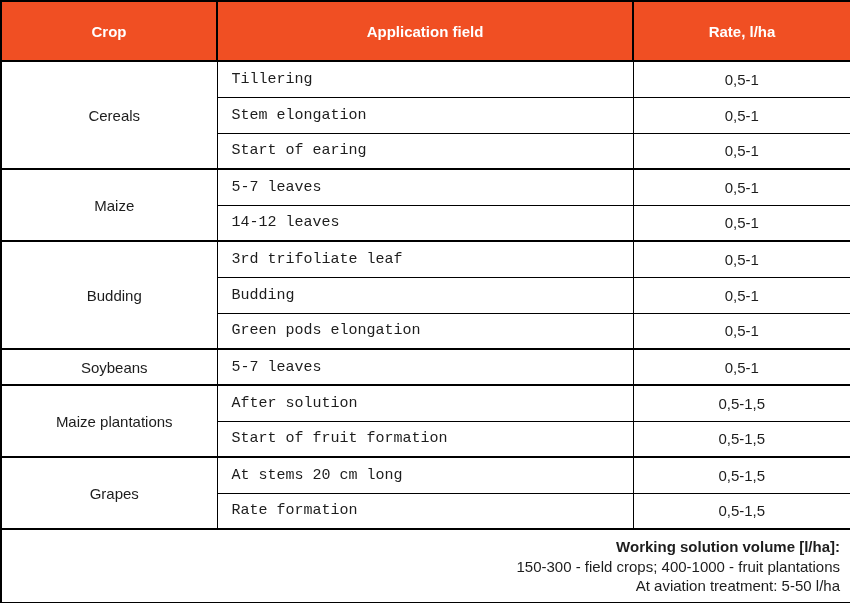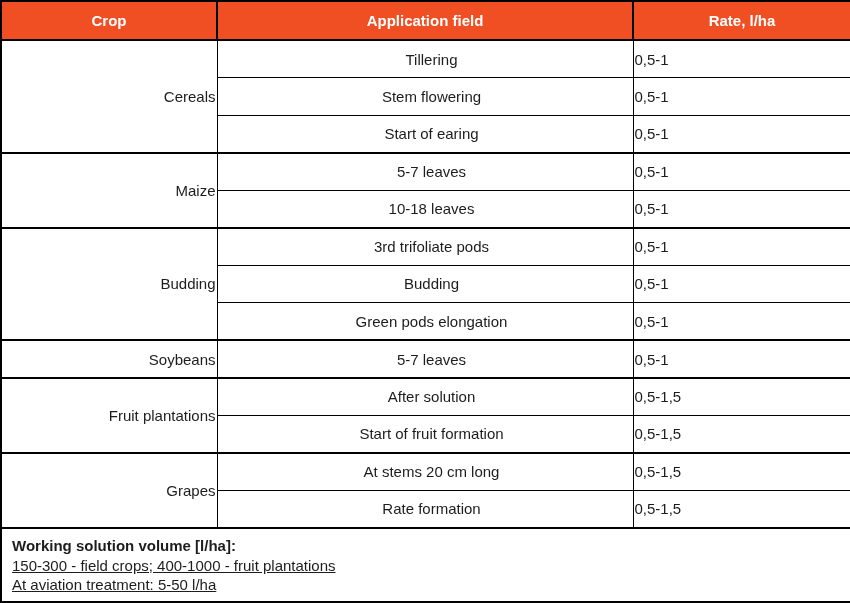--- a/index.html
+++ b/index.html
@@ -21,43 +21,43 @@
     table-layout:fixed;
     border:2px solid var(--border);
   }
   th{
     background:var(--header-bg);
     color:var(--header-text);
     font-size:15px;
     font-weight:bold;
     text-align:center;
     vertical-align:middle;
-    height:39px;
+    height:60px;
     border:2px solid var(--border);
     border-top:2px solid var(--border);
   }
   td{
     border:1px solid var(--border);
     font-size:15px;
     vertical-align:middle;
     height:36px;
     background:#FFFFFF;
   }
   tr.group-start td{border-top:2px solid var(--border);}
-  td.crop-cell{padding-left:11px;text-align:right;}
-  td.period-cell{padding-left:14px;text-align:center;}
-  td.rate-cell{text-align:left;}
+  td.crop-cell{padding-left:11px;text-align:center;}
+  td.period-cell{padding-left:14px;text-align:left;font-family:Liberation Mono, monospace;}
+  td.rate-cell{text-align:center;}
   tfoot td{
     border-top:2px solid var(--border);
     height:74px;
-    text-align:left;
+    text-align:right;
     padding:6px 10px;
   }
   .footer-title{font-weight:bold;font-size:15px;line-height:20px;}
-  .footer-line{font-size:15px;line-height:19px;text-decoration:underline;}
+  .footer-line{font-size:15px;line-height:19px;}
 </style>
 </head>
 <body>
 
 <table>
   <colgroup>
     <col style="width:216px">
     <col style="width:416px">
     <col style="width:218px">
   </colgroup>
@@ -68,56 +68,56 @@
       <th>Rate, l/ha</th>
     </tr>
   </thead>
   <tbody id="table-body">
       <tr class="group-start">
         <td rowspan="3" class="crop-cell">Cereals</td>
         <td class="period-cell">Tillering</td>
         <td class="rate-cell">0,5-1</td>
       </tr>
       <tr>
-        <td class="period-cell">Stem flowering</td>
+        <td class="period-cell">Stem elongation</td>
         <td class="rate-cell">0,5-1</td>
       </tr>
       <tr>
         <td class="period-cell">Start of earing</td>
         <td class="rate-cell">0,5-1</td>
       </tr>
       <tr class="group-start">
         <td rowspan="2" class="crop-cell">Maize</td>
         <td class="period-cell">5-7 leaves</td>
         <td class="rate-cell">0,5-1</td>
       </tr>
       <tr>
-        <td class="period-cell">10-18 leaves</td>
+        <td class="period-cell">14-12 leaves</td>
         <td class="rate-cell">0,5-1</td>
       </tr>
       <tr class="group-start">
         <td rowspan="3" class="crop-cell">Budding</td>
-        <td class="period-cell">3rd trifoliate pods</td>
+        <td class="period-cell">3rd trifoliate leaf</td>
         <td class="rate-cell">0,5-1</td>
       </tr>
       <tr>
         <td class="period-cell">Budding</td>
         <td class="rate-cell">0,5-1</td>
       </tr>
       <tr>
         <td class="period-cell">Green pods elongation</td>
         <td class="rate-cell">0,5-1</td>
       </tr>
       <tr class="group-start">
         <td rowspan="1" class="crop-cell">Soybeans</td>
         <td class="period-cell">5-7 leaves</td>
         <td class="rate-cell">0,5-1</td>
       </tr>
       <tr class="group-start">
-        <td rowspan="2" class="crop-cell">Fruit plantations</td>
+        <td rowspan="2" class="crop-cell">Maize plantations</td>
         <td class="period-cell">After solution</td>
         <td class="rate-cell">0,5-1,5</td>
       </tr>
       <tr>
         <td class="period-cell">Start of fruit formation</td>
         <td class="rate-cell">0,5-1,5</td>
       </tr>
       <tr class="group-start">
         <td rowspan="2" class="crop-cell">Grapes</td>
         <td class="period-cell">At stems 20 cm long</td>

